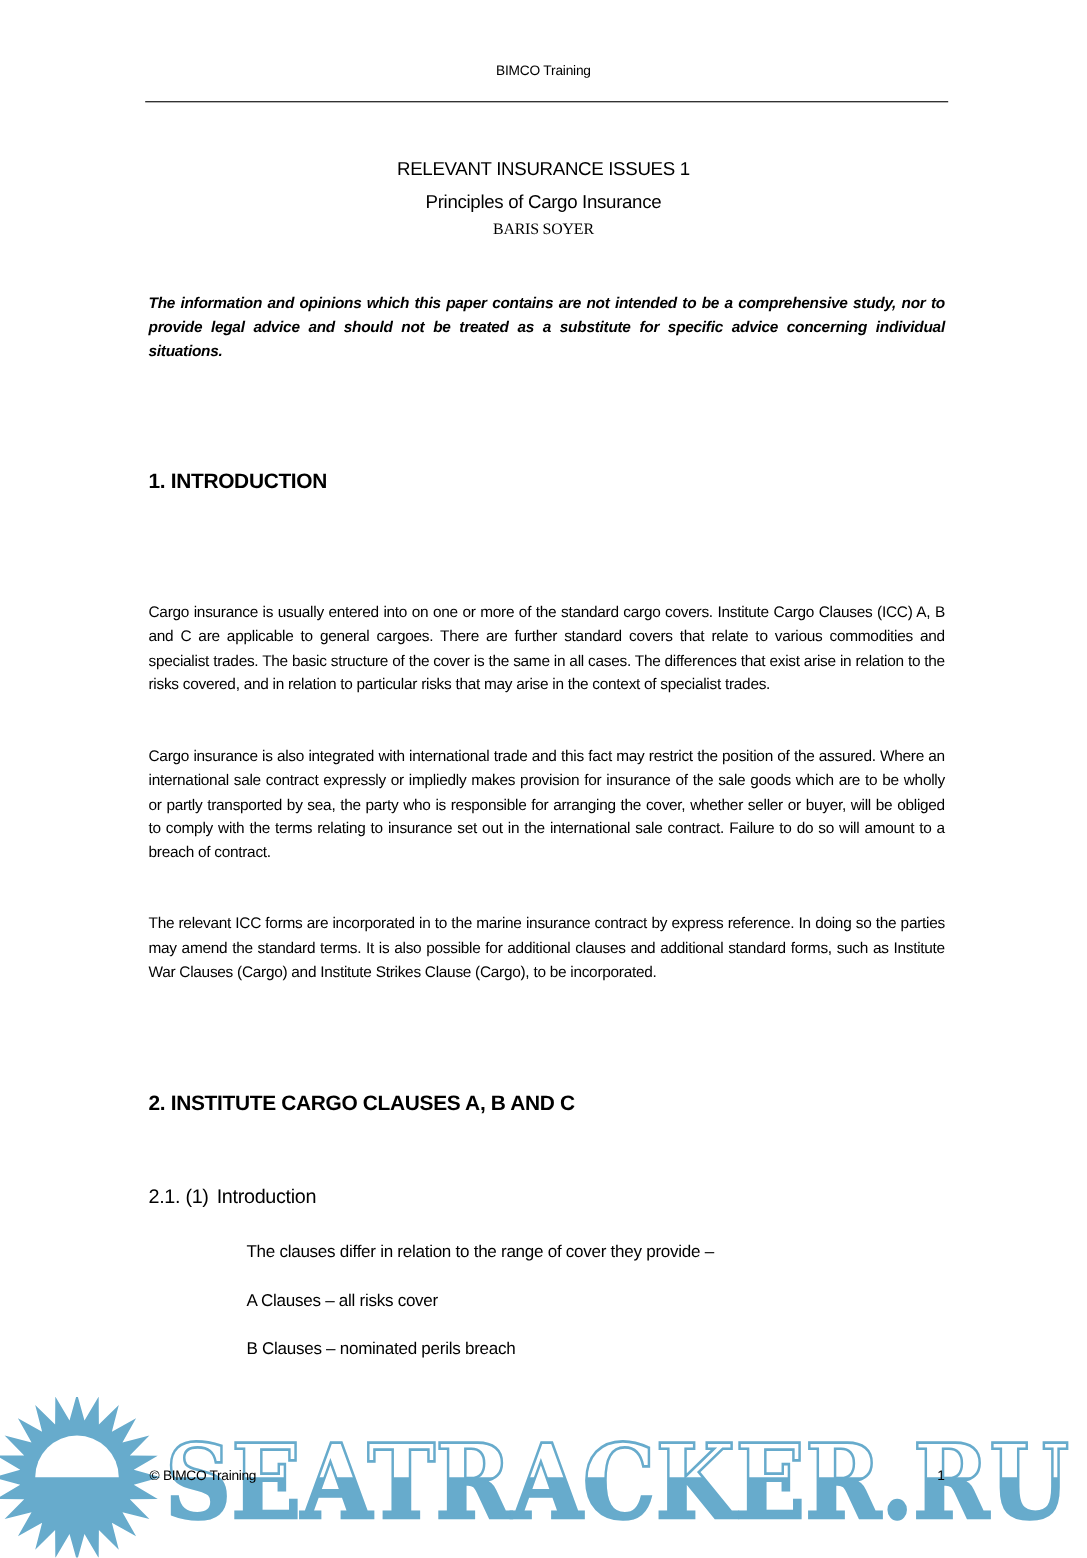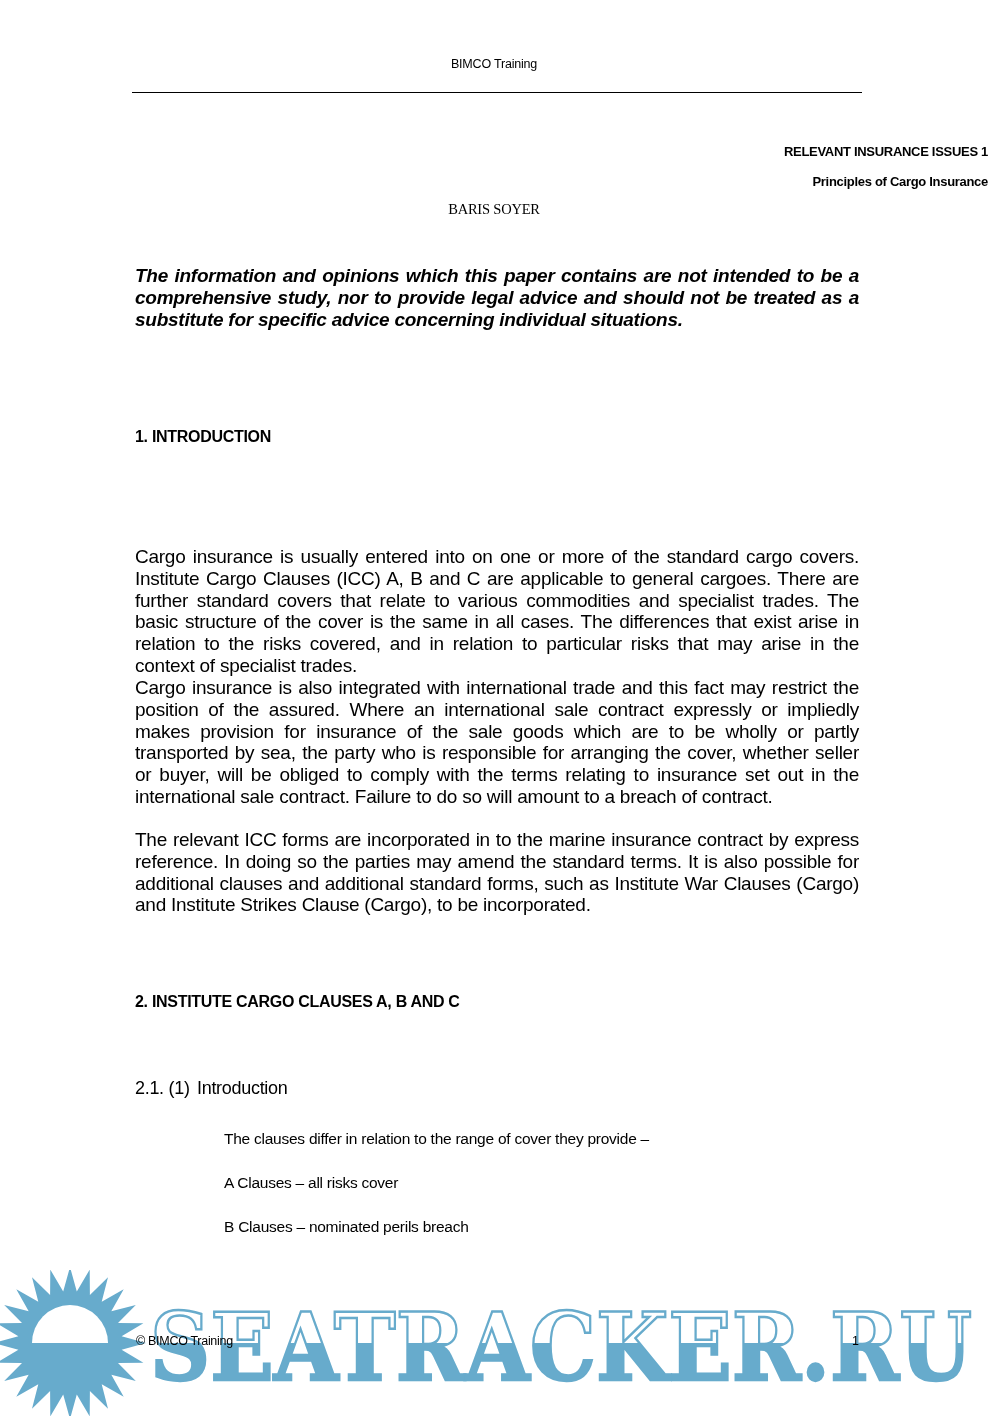--- a/index.html
+++ b/index.html
@@ -3,30 +3,30 @@
   <meta charset="utf-8">
   <style>
     html, body { margin: 0; padding: 0; background: #ffffff; }
     body { width: 988px; height: 1416px; position: relative; overflow: hidden;
            font-family: "Liberation Sans", sans-serif; color: #000; }
     .page { position: absolute; left: 0; top: 0; width: 988px; height: 1416px; }
     .header-text { position: absolute; top: 57px; left: 0; width: 988px; text-align: center;
                    font-size: 12.5px; letter-spacing: -0.2px; }
     .header-rule { position: absolute; top: 92px; left: 132px; width: 730px; height: 0;
                    border-top: 1.5px solid #000; }
-    .title { position: absolute; left: 0; width: 988px; text-align: right; font-weight: bold;
-             font-size: 13px; letter-spacing: -0.3px; }
+    .title { position: absolute; left: 0; width: 988px; text-align: center; font-weight: normal;
+             font-size: 17px; letter-spacing: -0.3px; }
     .title-1 { top: 144px; }
     .title-2 { top: 174px; }
     .author { position: absolute; top: 201px; left: 0; width: 988px; text-align: center;
               font-size: 14.5px; letter-spacing: -0.2px; font-family: Liberation Serif, serif; }
-    .body { position: absolute; left: 135px; width: 724px; font-size: 19px;
+    .body { position: absolute; left: 135px; width: 724px; font-size: 14px;
             line-height: 21.8px; text-align: justify; letter-spacing: -0.25px; }
     .disclaimer { top: 265px; font-weight: bold; font-style: italic; }
-    .h1 { position: absolute; left: 135px; font-weight: bold; font-size: 16px; letter-spacing: -0.3px; }
+    .h1 { position: absolute; left: 135px; font-weight: bold; font-size: 19px; letter-spacing: -0.3px; }
     .h-intro { top: 428px; }
     .p1 { top: 480px; }
     .p2 { top: 546px; }
     .p3 { top: 677px; }
     .p4 { top: 829px; }
     .h-icc { top: 993px; }
     .h-sub { position: absolute; top: 1078px; left: 135px; font-weight: normal; font-size: 18px; letter-spacing: -0.3px; }
     .h-sub .num { display: inline-block; width: 62px; }
     .indent { position: absolute; left: 197px; font-size: 15.5px; letter-spacing: -0.25px; margin-left: 27px; }
     .i0 { top: 1130px; }

